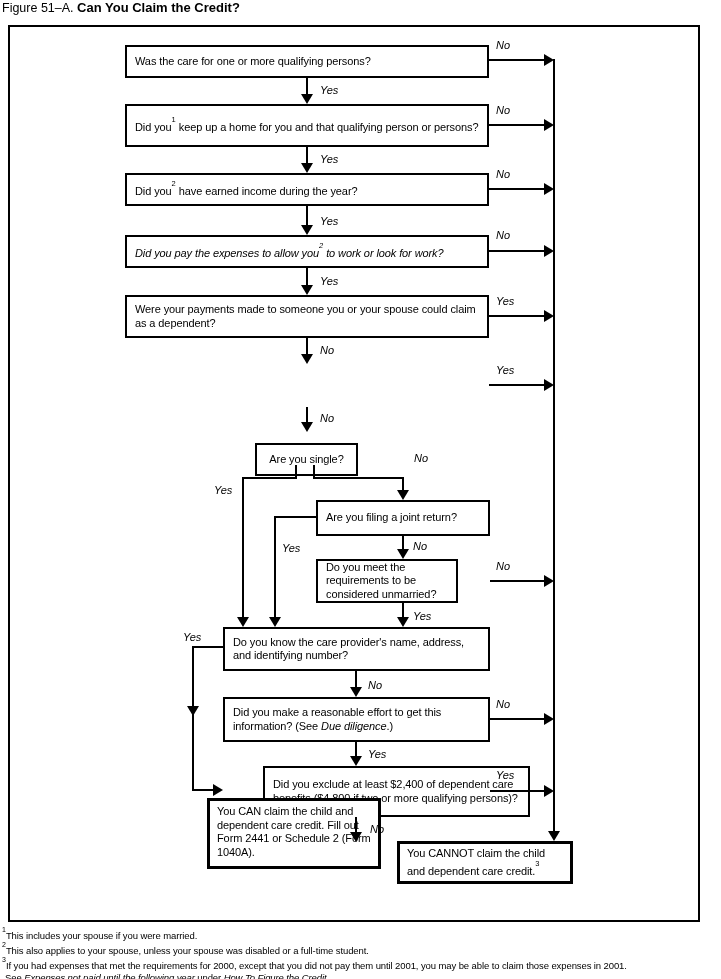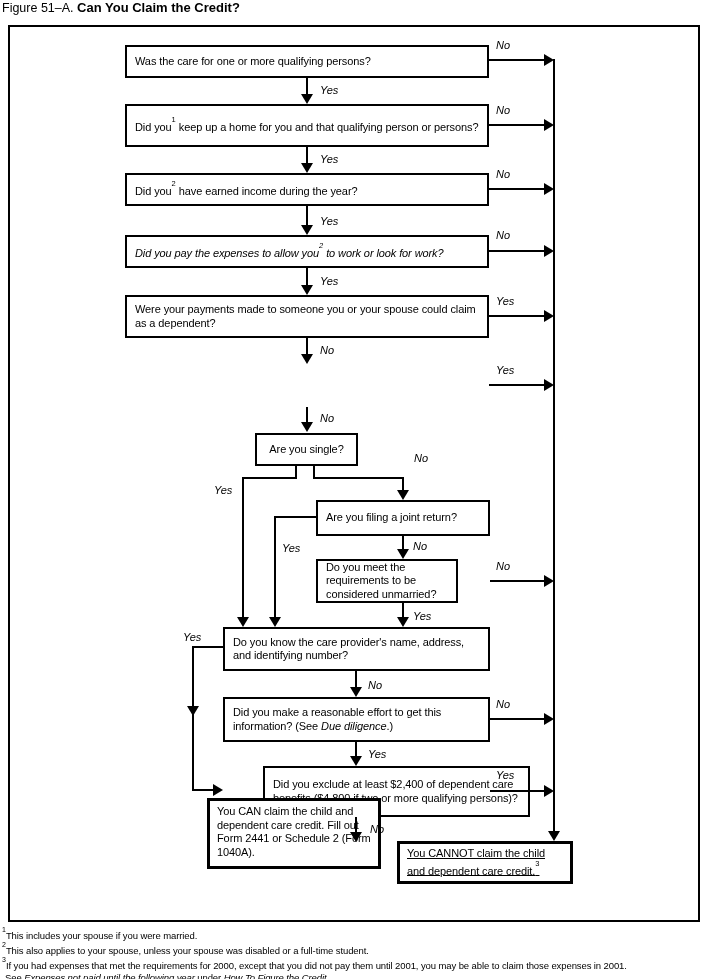--- a/index.html
+++ b/index.html
@@ -10,21 +10,21 @@
   #frame{position:absolute;left:8px;top:25px;width:692px;height:897px;
     border:2px solid #000;box-sizing:border-box;}
   #title{position:absolute;left:2px;top:0px;font-size:12.5px;white-space:nowrap;}
   #title .fig{font-weight:normal;}
   #title .main{font-weight:bold;font-size:13px;}
   #start-here{position:absolute;left:125px;top:26px;width:364px;text-align:center;
     font-weight:bold;font-style:italic;font-size:11px;}
   .box{position:absolute;border:2px solid #000;background:#fff;box-sizing:border-box;
     display:flex;align-items:center;font-size:11px;line-height:13.5px;
     padding:2px 5px 2px 8px;letter-spacing:-0.1px;}
-  .box.center{justify-content:center;text-align:center;padding:2px 4px;}
+  .box.center{justify-content:center;text-align:center;padding:2px 4px;margin-top:10px;}
   .box.result{border-width:3px;padding:4px 4px 4px 7px;}
   .hline{position:absolute;height:2px;background:#000;}
   .vline{position:absolute;width:2px;background:#000;}
   .arr-d{position:absolute;width:0;height:0;border-left:6px solid transparent;
     border-right:6px solid transparent;border-top:10px solid #000;}
   .arr-r{position:absolute;width:0;height:0;border-top:6px solid transparent;
     border-bottom:6px solid transparent;border-left:10px solid #000;}
   .lbl{position:absolute;font-style:italic;font-size:11px;white-space:nowrap;}
   sup.s{font-size:7.5px;position:relative;top:-4px;letter-spacing:0;}
   .it{font-style:italic;}
@@ -91,21 +91,21 @@
   </div>
 
   <div class="box" style="left:223px;top:766px;width:267px;height:51px;margin-left:40px;">
     <span>Did you exclude at least $2,400 of dependent care benefits ($4,800 if two or more qualifying persons)?</span>
   </div>
 
   <div class="box result" style="left:207px;top:798px;width:174px;height:71px;align-items:flex-start;">
     <span>You CAN claim the child and dependent care credit. Fill out Form 2441 or Schedule 2 (Form 1040A).</span>
   </div>
 
-  <div class="box result" style="left:397px;top:841px;width:176px;height:43px;text-decoration:underline;">
+  <div class="box result" style="left:397px;top:841px;width:176px;height:43px;">
     <span><span>You CANNOT claim the child and dependent care credit.</span><sup class="s">3</sup></span>
   </div>
 
   <div class="hline" style="left:489px;top:59px;width:57px;"></div>
   <div class="arr-r" style="left:544px;top:54px;"></div>
   <div class="lbl" style="left:496px;top:39px;">No</div>
 
   <div class="hline" style="left:489px;top:124px;width:57px;"></div>
   <div class="arr-r" style="left:544px;top:119px;"></div>
   <div class="lbl" style="left:496px;top:104px;">No</div>

